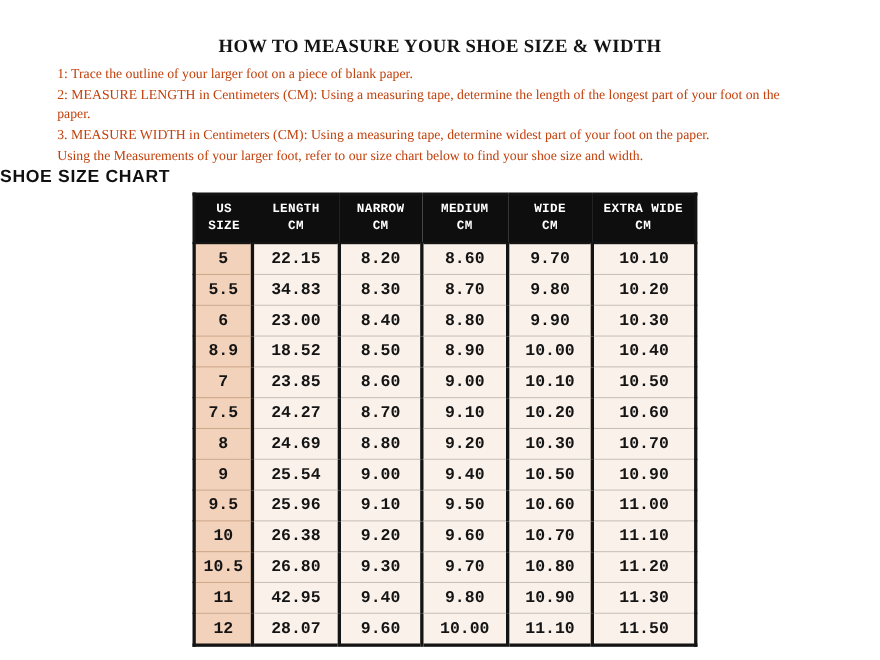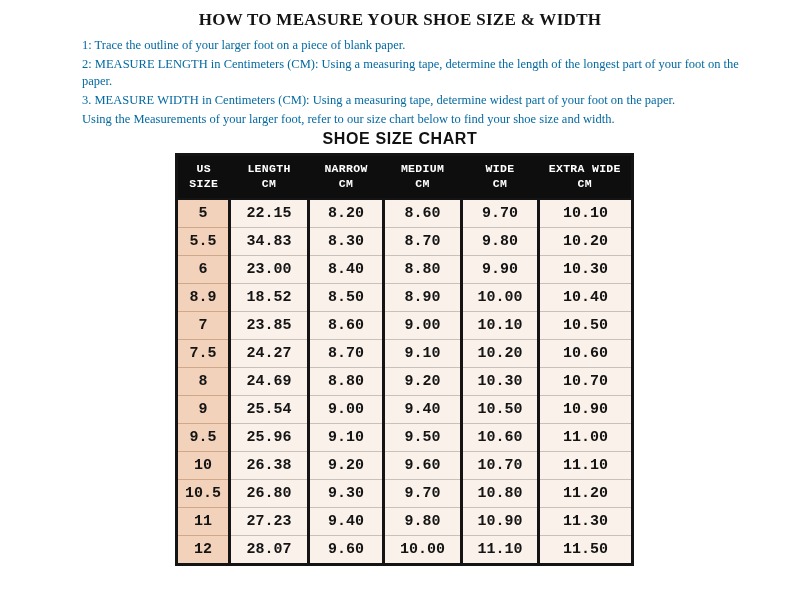--- a/index.html
+++ b/index.html
@@ -1,47 +1,47 @@
 <!DOCTYPE html>
 <html style="--header-bg: #0e0e0e; --header-text: #ffffff; --size-col-bg: #f2d2ba; --cell-bg: #faf1ea; --border: #141414; --row-divider: #c9c1b9; --size-row-divider: #cfa88a; --text: #1b1b1b;"><head>
 <meta charset="utf-8">
 <style>
   * { margin: 0; padding: 0; box-sizing: border-box; }
   html, body { width: 800px; height: 600px; background: #ffffff; overflow: hidden; }
   body {
     font-family: "Liberation Sans", sans-serif;
     color: var(--text, #1b1b1b);
   }
-  .page { width: 800px; height: 600px; padding-top: 10px; }
+  .page { width: 800px; height: 600px; padding-top: 32px; }
 
   .page-title {
     font-family: "Liberation Serif", serif;
     font-size: 17px;
     font-weight: bold;
     letter-spacing: 0.3px;
     text-align: center;
     color: #141414;
     margin-bottom: 7px;
   }
 
   .instructions {
-    margin-left: 82px;
+    margin-left: 52px;
     width: 662px;
     font-family: "Liberation Serif", serif;
     font-size: 12.5px;
     line-height: 1.36;
-    color: #0369a1;
+    color: #c2410c;
   }
   .instructions p { margin-bottom: 2px; }
 
   .chart-title {
     font-size: 16px;
     font-weight: 600;
     letter-spacing: 0.6px;
-    text-align: center;
+    text-align: left;
     color: #111111;
     margin-top: 2px;
     margin-bottom: 5px;
   }
 
   table.size-chart {
     border-collapse: collapse;
     table-layout: fixed;
     width: 456px;
     margin-left: 175px;
@@ -198,21 +198,21 @@
         <tr>
           <td class="size-cell">10.5</td>
           <td>26.80</td>
           <td>9.30</td>
           <td>9.70</td>
           <td>10.80</td>
           <td>11.20</td>
         </tr>
         <tr>
           <td class="size-cell">11</td>
-          <td>27.23</td>
+          <td>42.95</td>
           <td>9.40</td>
           <td>9.80</td>
           <td>10.90</td>
           <td>11.30</td>
         </tr>
         <tr>
           <td class="size-cell">12</td>
           <td>28.07</td>
           <td>9.60</td>
           <td>10.00</td>

